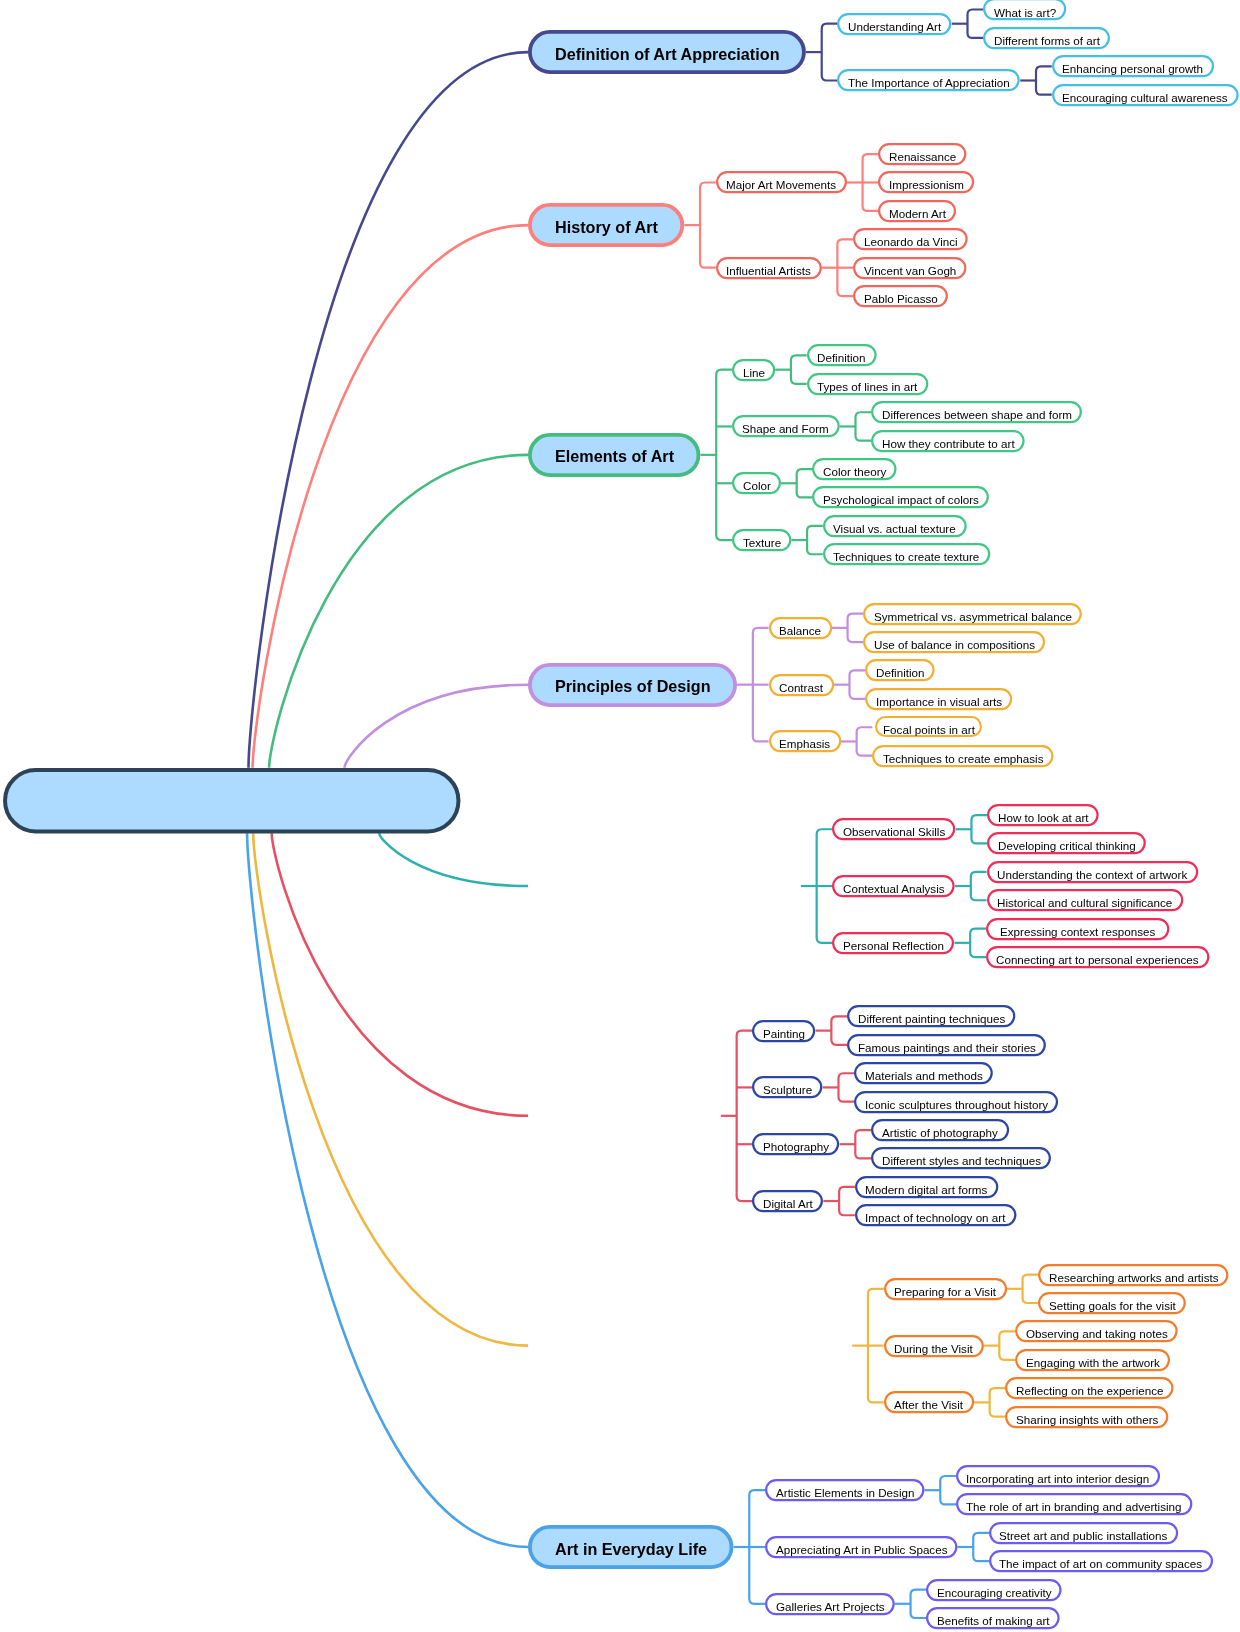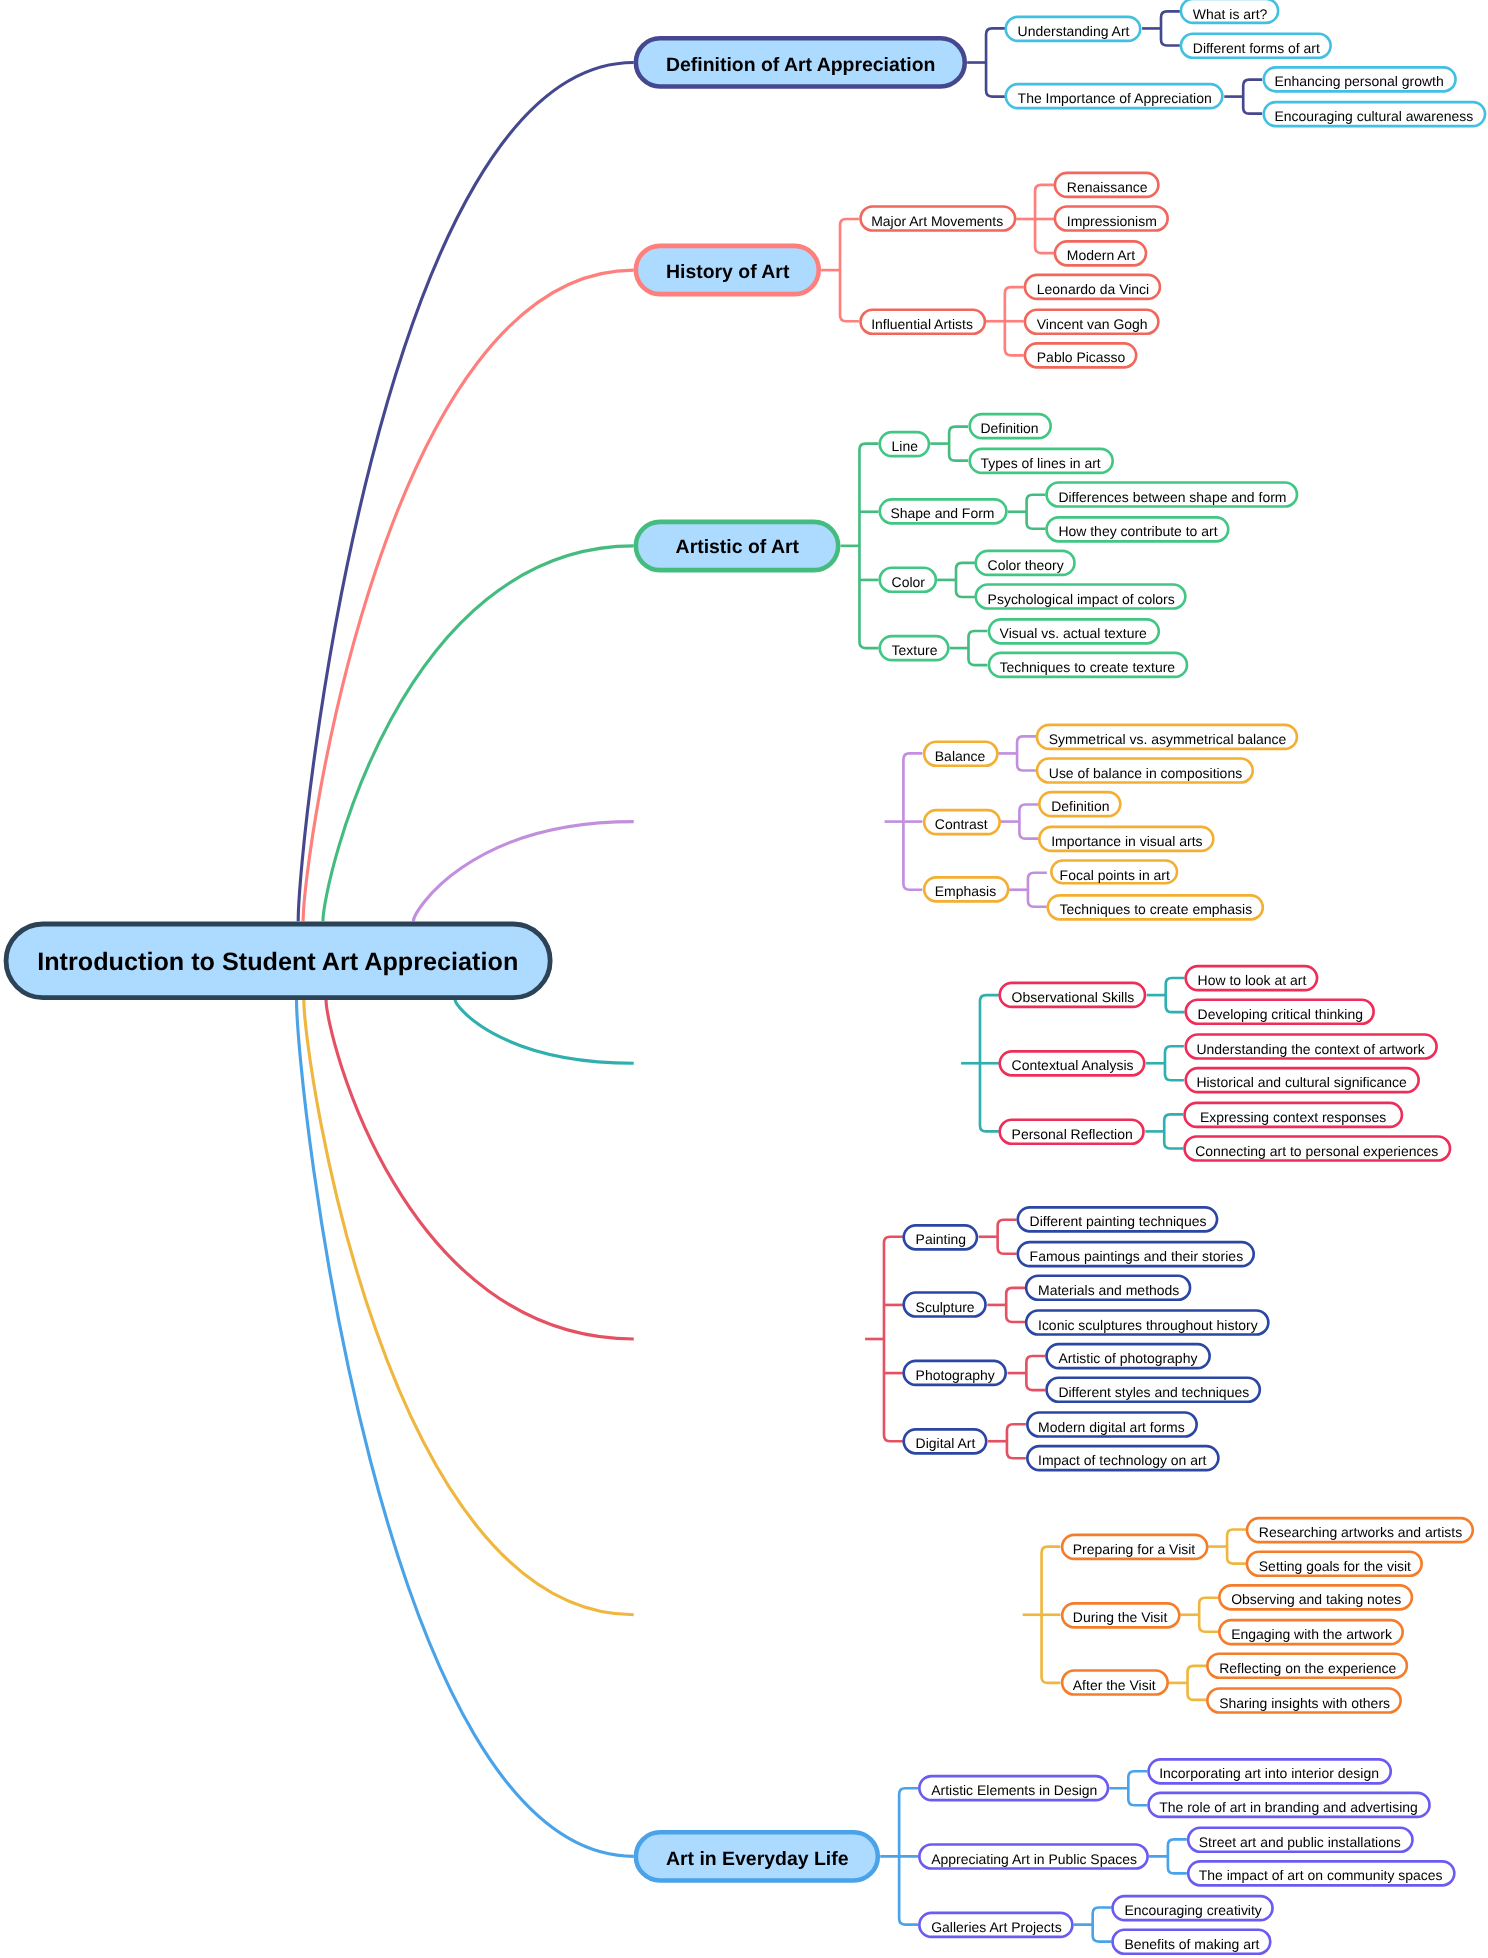--- a/index.html
+++ b/index.html
@@ -102,21 +102,20 @@
 <path class="cn" d="M955.99 1476.00H945.25Q940.25 1476.00 940.25 1481.00V1499.40Q940.25 1504.40 945.25 1504.40H955.99" stroke="#4AA3E8"></path>
 <path class="cn" d="M957.50 1547.00H973.25" stroke="#4AA3E8"></path>
 <path class="cn" d="M988.99 1532.80H978.25Q973.25 1532.80 973.25 1537.80V1556.20Q973.25 1561.20 978.25 1561.20H988.99" stroke="#4AA3E8"></path>
 <path class="cn" d="M894.81 1603.80H910.56" stroke="#4AA3E8"></path>
 <path class="cn" d="M926.30 1589.60H915.56Q910.56 1589.60 910.56 1594.60V1613.00Q910.56 1618.00 915.56 1618.00H926.30" stroke="#4AA3E8"></path>
 </svg>
 <div class="nd root" style="left:2.60px;top:767.80px;width:457.50px;height:65.40px">
       <svg class="nb" viewBox="0 0 457.50 65.40">
         <rect x="2.00" y="2.00" width="453.50" height="61.40" rx="30.70" ry="30.70" fill="#ADDAFF" stroke="#2B4257" stroke-width="4.0"></rect>
       </svg>
-      <span class="tx">Introduction to Student Art Appreciation</span>
     </div>
 <div class="nd l1" style="left:528.10px;top:30.10px;width:277.87px;height:44.00px">
       <svg class="nb" viewBox="0 0 277.87 44.00">
         <rect x="1.90" y="1.90" width="274.07" height="40.20" rx="20.10" ry="20.10" fill="#ADDAFF" stroke="#45488E" stroke-width="3.8"></rect>
       </svg>
       <span class="tx">Definition of Art Appreciation</span>
     </div>
 <div class="nd l2" style="left:837.46px;top:12.60px;width:114.29px;height:22.20px">
       <svg class="nb" viewBox="0 0 114.29 22.20">
         <rect x="1.10" y="1.10" width="112.09" height="20.00" rx="10.00" ry="10.00" fill="#ffffff" stroke="#43BFE1" stroke-width="2.2"></rect>
@@ -204,21 +203,21 @@
 <div class="nd l3" style="left:853.12px;top:284.99px;width:94.92px;height:22.20px">
       <svg class="nb" viewBox="0 0 94.92 22.20">
         <rect x="1.10" y="1.10" width="92.72" height="20.00" rx="10.00" ry="10.00" fill="#ffffff" stroke="#F2675C" stroke-width="2.2"></rect>
       </svg>
       <span class="tx">Pablo Picasso</span>
     </div>
 <div class="nd l1" style="left:528.10px;top:432.87px;width:172.37px;height:44.00px">
       <svg class="nb" viewBox="0 0 172.37 44.00">
         <rect x="1.90" y="1.90" width="168.57" height="40.20" rx="20.10" ry="20.10" fill="#ADDAFF" stroke="#45BC7F" stroke-width="3.8"></rect>
       </svg>
-      <span class="tx">Artistic of Art</span>
+      <span class="tx">Elements of Art</span>
     </div>
 <div class="nd l2" style="left:731.96px;top:358.57px;width:43.23px;height:22.20px">
       <svg class="nb" viewBox="0 0 43.23 22.20">
         <rect x="1.10" y="1.10" width="41.03" height="20.00" rx="10.00" ry="10.00" fill="#ffffff" stroke="#41C683" stroke-width="2.2"></rect>
       </svg>
       <span class="tx">Line</span>
     </div>
 <div class="nd l3" style="left:806.68px;top:344.37px;width:69.67px;height:22.20px">
       <svg class="nb" viewBox="0 0 69.67 22.20">
         <rect x="1.10" y="1.10" width="67.47" height="20.00" rx="10.00" ry="10.00" fill="#ffffff" stroke="#41C683" stroke-width="2.2"></rect>
@@ -278,20 +277,26 @@
         <rect x="1.10" y="1.10" width="141.59" height="20.00" rx="10.00" ry="10.00" fill="#ffffff" stroke="#41C683" stroke-width="2.2"></rect>
       </svg>
       <span class="tx">Visual vs. actual texture</span>
     </div>
 <div class="nd l3" style="left:822.80px;top:543.17px;width:167.29px;height:22.20px">
       <svg class="nb" viewBox="0 0 167.29 22.20">
         <rect x="1.10" y="1.10" width="165.09" height="20.00" rx="10.00" ry="10.00" fill="#ffffff" stroke="#41C683" stroke-width="2.2"></rect>
       </svg>
       <span class="tx">Techniques to create texture</span>
     </div>
+<div class="nd l1" style="left:528.10px;top:662.66px;width:209.00px;height:44.00px">
+      <svg class="nb" viewBox="0 0 209.00 44.00">
+        <rect x="1.90" y="1.90" width="205.20" height="40.20" rx="20.10" ry="20.10" fill="#ADDAFF" stroke="#C28EDE" stroke-width="3.8"></rect>
+      </svg>
+      <span class="tx">Principles of Design</span>
+    </div>
 <div class="nd l2" style="left:768.59px;top:616.76px;width:63.23px;height:22.20px">
       <svg class="nb" viewBox="0 0 63.23 22.20">
         <rect x="1.10" y="1.10" width="61.03" height="20.00" rx="10.00" ry="10.00" fill="#ffffff" stroke="#F4AE32" stroke-width="2.2"></rect>
       </svg>
       <span class="tx">Balance</span>
     </div>
 <div class="nd l3" style="left:863.30px;top:602.56px;width:218.92px;height:22.20px">
       <svg class="nb" viewBox="0 0 218.92 22.20">
         <rect x="1.10" y="1.10" width="216.72" height="20.00" rx="10.00" ry="10.00" fill="#ffffff" stroke="#F4AE32" stroke-width="2.2"></rect>
       </svg>

